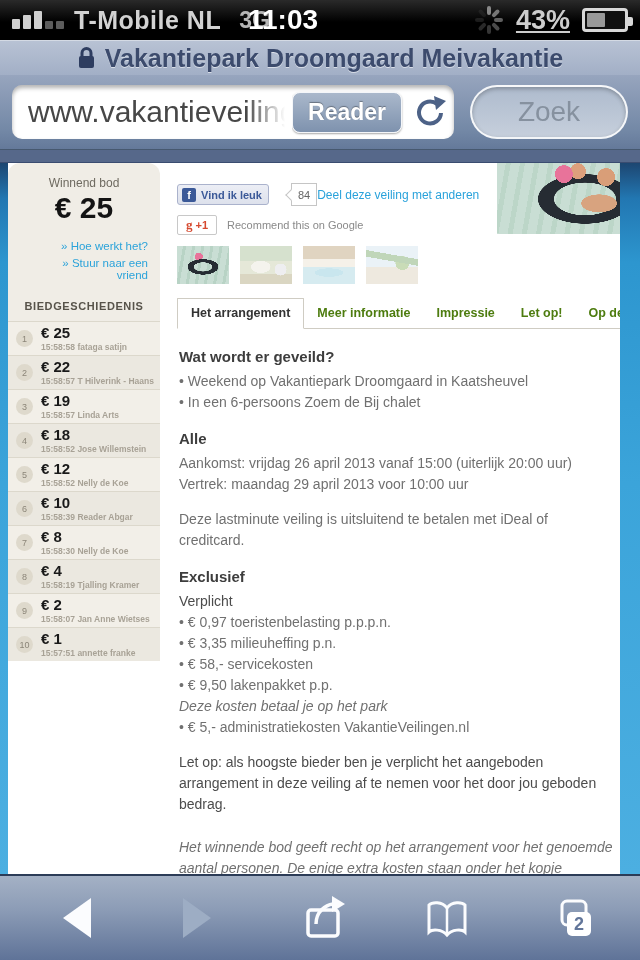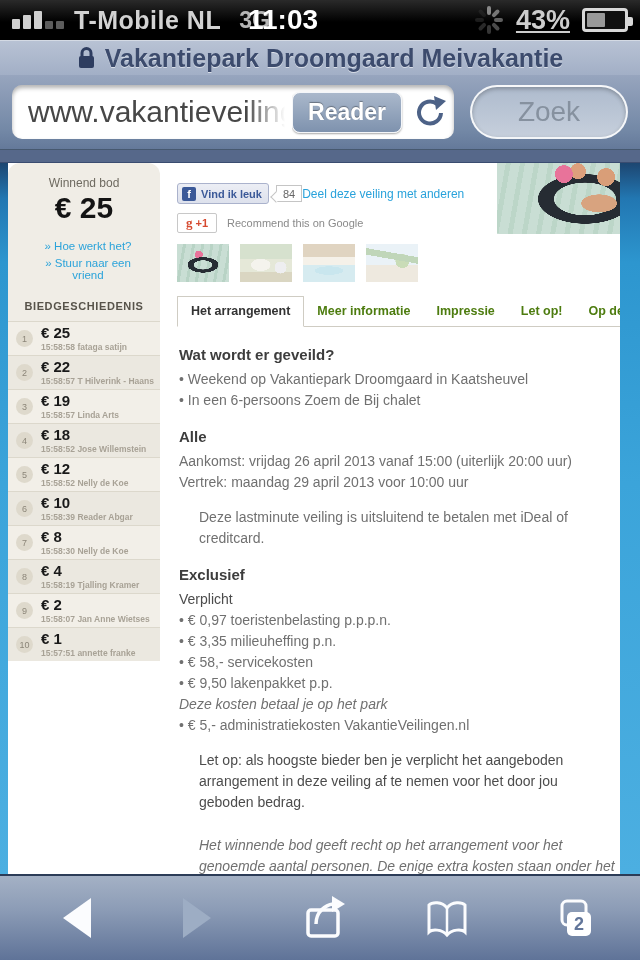--- a/index.html
+++ b/index.html
@@ -57,21 +57,21 @@
   .site{height:711px;background:linear-gradient(180deg,#1d4671 0%,#2277b2 5%,#2d96cf 14%,#3ba4da 45%,#4cafe1 100%);
         padding:0 20px 0 8px;}
   .page{display:flex;background:#fff;height:100%;overflow:hidden;}
 
   
   .sidebar{width:152px;flex:none;}
   .side-panel{background:#f0ede6;border-radius:12px;}
   .win-block{padding:13px 8px 2px;text-align:center;}
   .win-label{font-size:12px;color:#6e6a60;}
   .win-amount{font-size:30px;font-weight:bold;color:#141414;margin:1px 0 8px;}
-  .side-links{text-align:center;padding:2px 4px 0 12px;}
+  .side-links{text-align:right;padding:2px 4px 0 12px;}
   .side-link{display:block;font-size:11.5px;color:#2ba3da;margin:5px 0;text-decoration:none;cursor:pointer;}
   .bids-title{font-size:11px;font-weight:bold;color:#57534a;letter-spacing:.6px;text-align:center;
               padding:14px 0 7px;}
   .bid-row{position:relative;height:34px;border-top:1px solid #dcd8cc;padding:3px 4px 0 33px;background:#f2efe8;}
   .bid-row:nth-child(even){background:#ebe8e0;}
   .bid-rank{position:absolute;left:8px;top:8px;width:17px;height:17px;border-radius:50%;background:#ded9cc;
             color:#8b8578;font-size:9px;display:flex;align-items:center;justify-content:center;}
   .bid-amount{font-size:15px;font-weight:bold;color:#191919;line-height:16px;}
   .bid-meta{font-size:8.5px;font-weight:bold;color:#a8a296;margin-top:1px;}
 
@@ -86,21 +86,21 @@
        radial-gradient(ellipse 57px 30px at 50% 52%, rgba(0,0,0,0) 0 54%, #262c33 55% 82%, rgba(0,0,0,0) 83%),
        repeating-linear-gradient(100deg,#c9ded4 0 9px,#bcd6c8 9px 14px),
        linear-gradient(#c6dcd1,#b9d3c6);}
   .social-row{display:flex;align-items:center;width:252px;justify-content:space-between;margin-top:6px;}
   .fb-cluster{display:flex;align-items:center;}
   .fb-btn{display:flex;align-items:center;height:21px;padding:0 6px 0 4px;border:1px solid #aab2cc;border-radius:3px;
           background:linear-gradient(#eceef5,#dde1ec);cursor:pointer;}
   .fb-logo{width:14px;height:14px;background:#3b5998;color:#fff;font-weight:bold;font-size:11px;
            display:flex;align-items:center;justify-content:center;border-radius:2px;margin-right:5px;}
   .fb-label{font-size:11px;font-weight:bold;color:#3b5998;white-space:nowrap;}
-  .fb-count{position:relative;margin-left:7px;height:17px;padding:0 6px;border:1px solid #c5c5c5;background:#fff;
+  .fb-count{position:relative;margin-left:22px;height:23px;padding:0 6px;border:1px solid #c5c5c5;background:#fff;
             font-size:11px;color:#666;display:flex;align-items:center;}
   .fb-count::before{content:"";position:absolute;left:-5px;top:7px;width:7px;height:7px;background:#fff;
             border-left:1px solid #c5c5c5;border-bottom:1px solid #c5c5c5;transform:rotate(45deg);}
   .share-link{font-size:12px;color:#29a2db;white-space:nowrap;cursor:pointer;}
   .gplus-row{display:flex;align-items:center;margin-top:9px;}
   .gplus-btn{display:flex;align-items:center;gap:3px;height:20px;padding:0 8px;border:1px solid #c8c8c8;
              background:#fff;border-radius:2px;cursor:pointer;}
   .gplus-g{color:#d6492f;font-size:13px;font-weight:bold;font-family:"Liberation Serif",serif;}
   .gplus-plus{color:#d6492f;font-size:11px;font-weight:bold;}
   .gplus-text{font-size:11px;color:#8a8a8a;margin-left:10px;}
@@ -127,21 +127,21 @@
   .tab-row{display:flex;align-items:flex-end;margin-top:15px;border-bottom:1px solid #cfccc3;height:30px;}
   .tab{padding:0 13px;font-size:12.5px;font-weight:bold;color:#4d7c0f;line-height:29px;white-space:nowrap;cursor:pointer;}
   .tab.active{background:#fff;border:1px solid #cfccc3;border-bottom:1px solid #fff;margin-bottom:-1px;
               color:#333;border-radius:1px 1px 0 0;}
 
   
   .article{padding:17px 2px 0 2px;font-size:14px;line-height:21px;color:#707070;width:440px;}
   .article h3{font-size:15px;margin:0 0 4px;color:#3d3d3d;}
   .article .h-gap{margin-top:15px;}
   .article p{margin:0;}
-  .article .para-gap{margin-top:14px;margin-left:20px;}
+  .article .para-gap{margin-top:14px;}
   .bold-note{font-weight:normal;color:#4c4c4c;}
   .italic{font-style:italic;}
 
   
   .toolbar{position:absolute;left:0;right:0;bottom:0;height:86px;border-top:2px solid #2c3c57;
            background:linear-gradient(180deg,#a4b1c5 0%,#8c9cb6 40%,#5f7398 100%);
            display:flex;align-items:center;justify-content:space-between;padding:0 46px 0 52px;}
   .tb-btn{position:relative;width:46px;height:46px;display:flex;align-items:center;justify-content:center;cursor:pointer;}
   .tab-count{position:absolute;left:19px;top:17px;width:24px;height:24px;background:#fff;border-radius:5px;
              font-size:18px;font-weight:bold;color:#62769a;display:flex;align-items:center;justify-content:center;}

